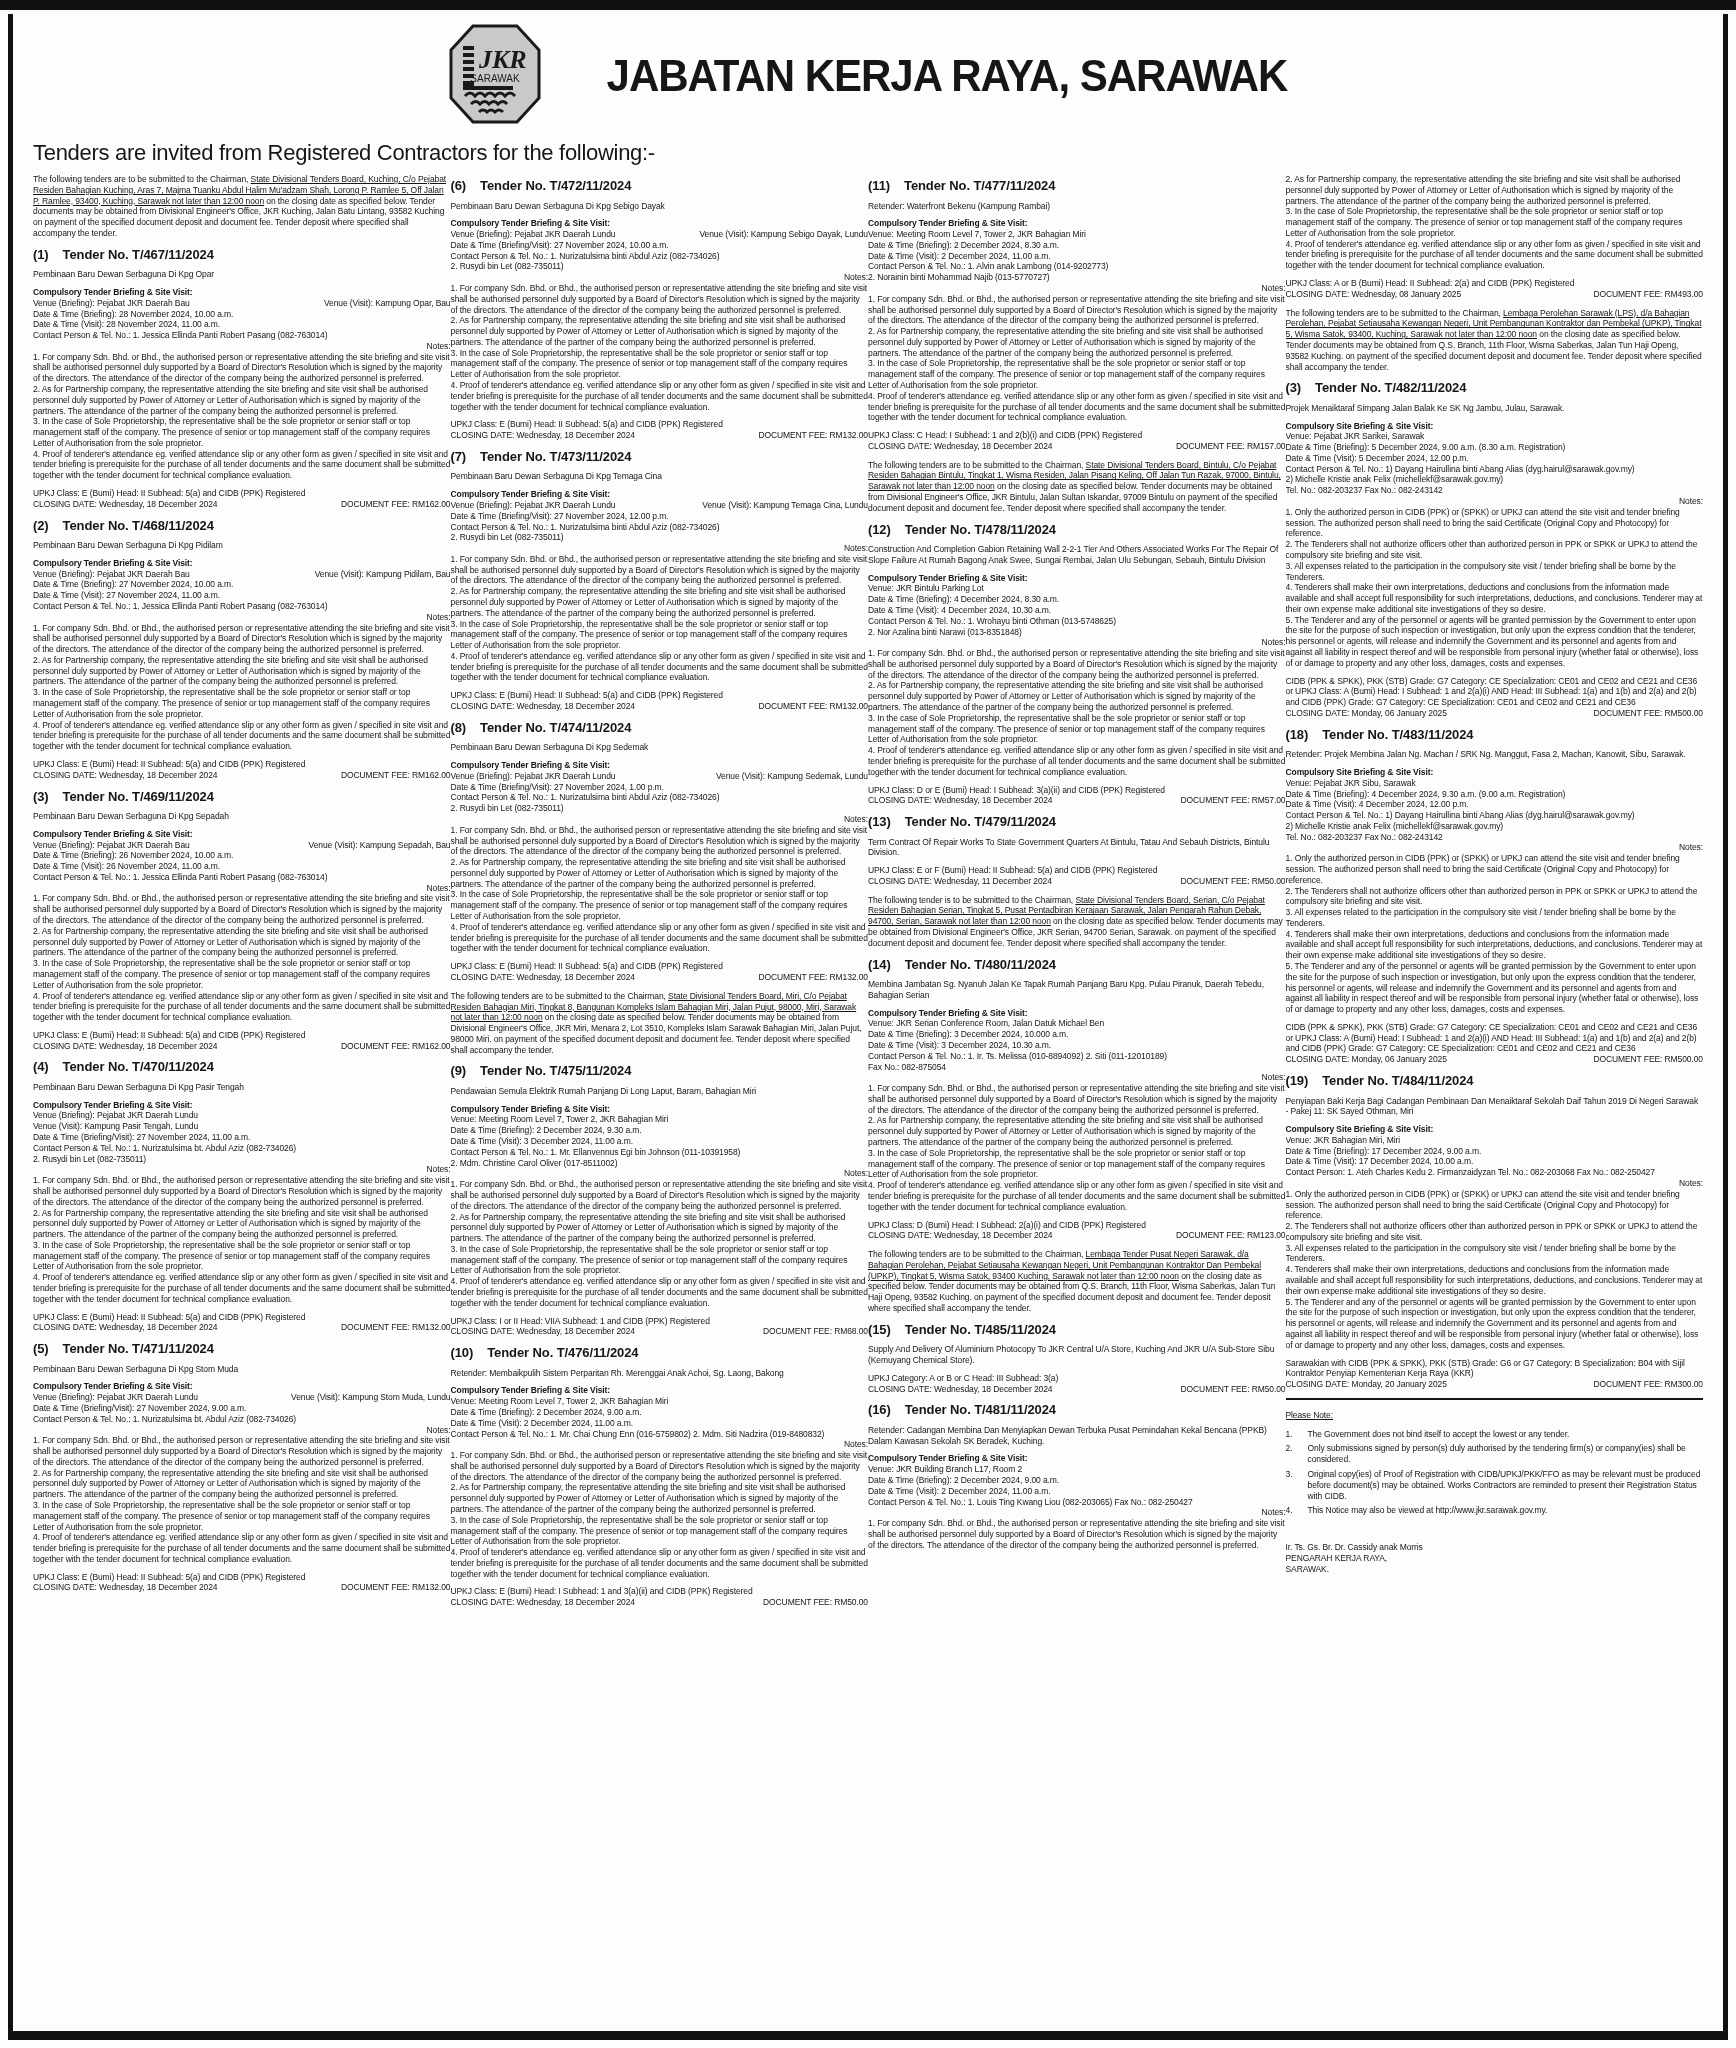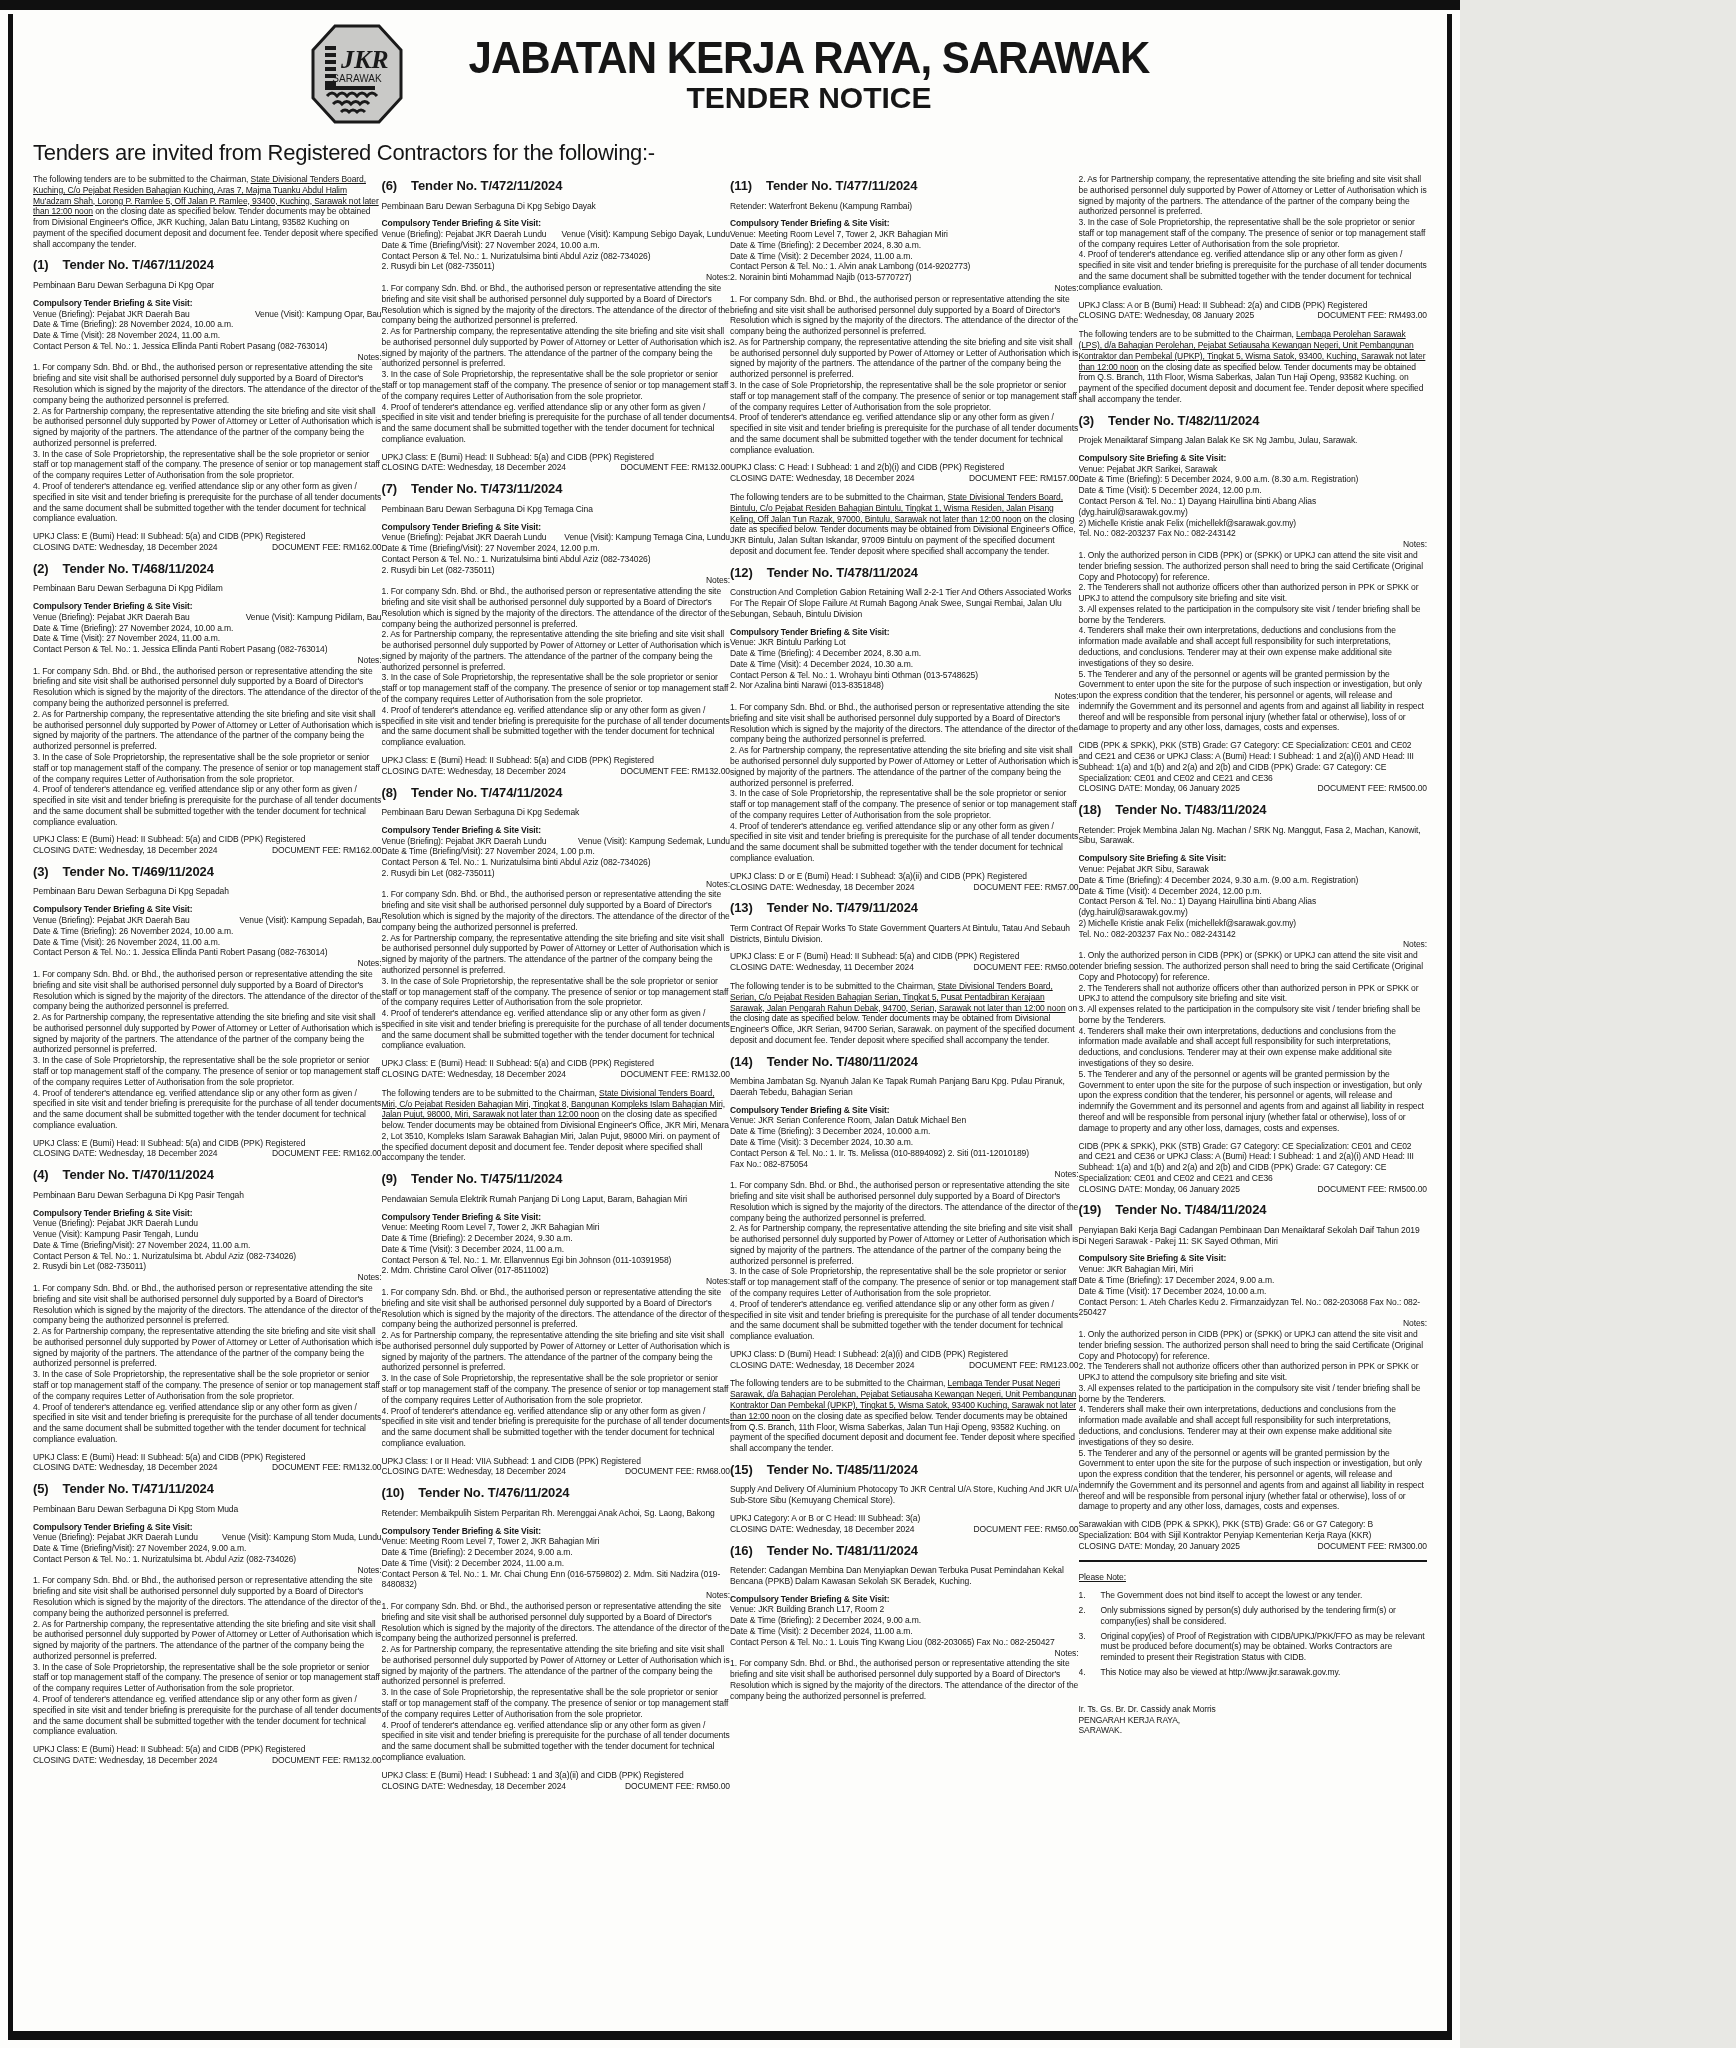--- a/index.html
+++ b/index.html
@@ -1,16 +1,16 @@
 <!DOCTYPE html>
 <html><head>
 <meta charset="utf-8">
 <style>
   html,body{margin:0;padding:0;background:#e8e8e4;}
-  .sheet{position:relative;width:1460px;height:2048px;background:#fdfdfb;color:#161616;
+  .sheet{position:relative;width:1736px;height:2048px;background:#fdfdfb;color:#161616;
          font-family:"Liberation Sans",sans-serif;overflow:hidden;}
   .topbar{position:absolute;left:0;top:0;width:100%;height:10px;background:#101010;}
   .frame{position:absolute;left:8px;right:8px;top:14px;bottom:8px;border-left:5px solid #101010;
          border-right:5px solid #101010;border-bottom:9px solid #101010;background:#fdfdfb;}
   .hdr{display:flex;align-items:center;justify-content:center;gap:22px;padding:10px 0 4px 0;}
   .hdr-text{text-align:center;margin-left:44px;}
   .hdr-title{font-size:42px;font-weight:bold;letter-spacing:-1px;transform:scaleY(1.05);line-height:1.0;}
   .hdr-sub{font-size:30px;font-weight:bold;letter-spacing:0px;margin-top:2px;}
   .intro{font-size:22px;font-weight:normal;padding:8px 20px 2px 20px;letter-spacing:-0.3px;}
   .cols{display:grid;grid-template-columns:repeat(4,1fr);padding:6px 20px 0 20px;height:1842px;}
@@ -52,21 +52,20 @@
           <text x="30" y="44" font-family="Liberation Serif, serif" font-size="26" font-weight="bold" font-style="italic" fill="#1a1a1a">JKR</text>
           <text x="46" y="58" text-anchor="middle" font-family="Liberation Sans, sans-serif" font-size="10" fill="#1a1a1a">SARAWAK</text>
           <rect x="14" y="62" width="50" height="4" fill="#1a1a1a"></rect>
           <path d="M16 72 q5 -6 10 0 q5 -6 10 0 q5 -6 10 0 q5 -6 10 0 q5 -6 10 0" stroke="#1a1a1a" stroke-width="3" fill="none"></path>
           <path d="M22 80 q5 -5 9 0 q5 -5 9 0 q5 -5 9 0 q5 -5 9 0" stroke="#1a1a1a" stroke-width="3" fill="none"></path>
           <path d="M30 88 q4 -4 8 0 q4 -4 8 0 q4 -4 8 0" stroke="#1a1a1a" stroke-width="3" fill="none"></path>
         </svg>
       </div>
       <div class="hdr-text">
         <div class="hdr-title">JABATAN KERJA RAYA, SARAWAK</div>
-        <div class="hdr-sub">TENDER NOTICE</div>
       </div>
     </div>
 
     <div class="intro">Tenders are invited from Registered Contractors for the following:-</div>
 
     <div class="cols">
       <div class="col" id="col1">
           <div class="para"><span>The following tenders are to be submitted to the Chairman, </span><u>State Divisional Tenders Board, Kuching, C/o Pejabat Residen Bahagian Kuching, Aras 7, Majma Tuanku Abdul Halim Mu'adzam Shah, Lorong P. Ramlee 5, Off Jalan P. Ramlee, 93400, Kuching, Sarawak not later than 12:00 noon</u><span> on the closing date as specified below. Tender documents may be obtained from Divisional Engineer's Office, JKR Kuching, Jalan Batu Lintang, 93582 Kuching on payment of the specified document deposit and document fee. Tender deposit where specified shall accompany the tender.</span></div>
           <div class="tender">
             <div class="t-head">

